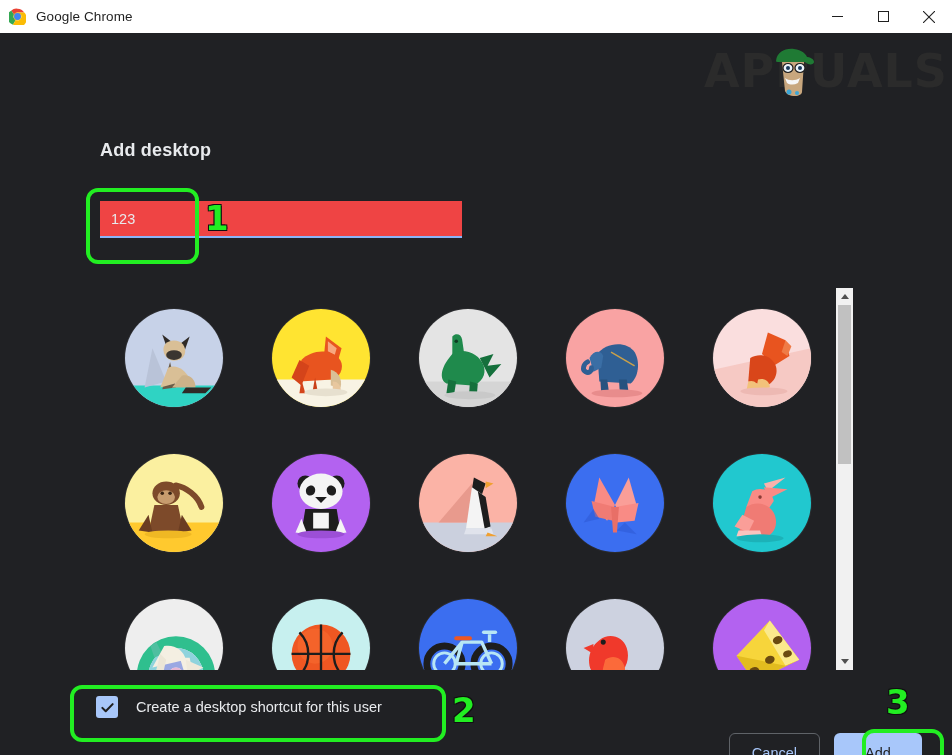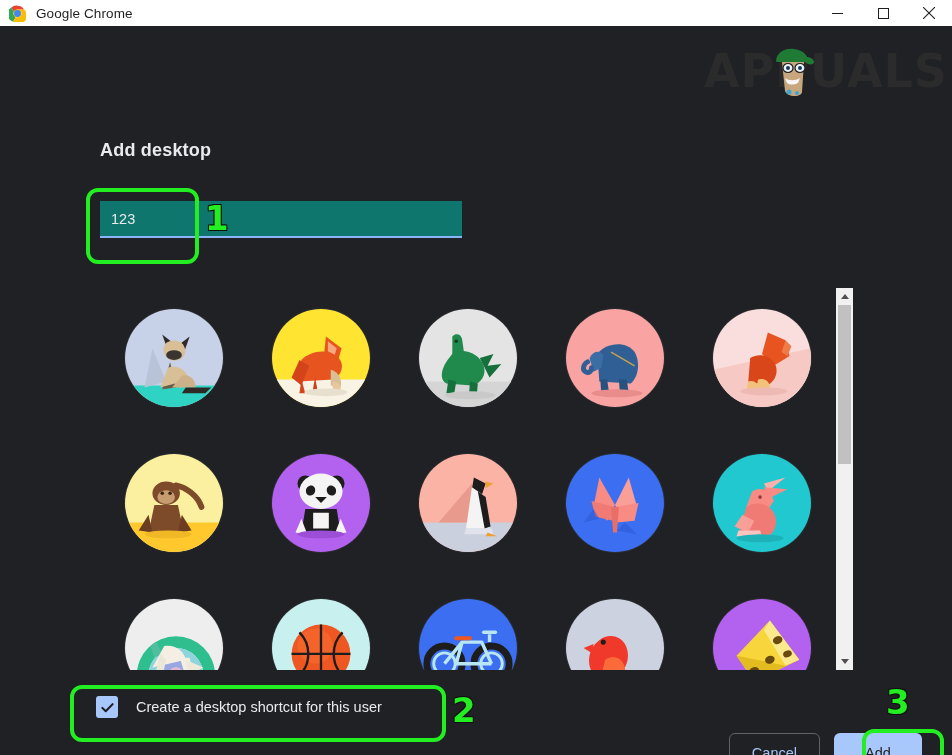--- a/index.html
+++ b/index.html
@@ -6,21 +6,21 @@
   html, body {
     width: 952px; height: 755px;
     background: #202124;
     font-family: "Liberation Sans", sans-serif;
     overflow: hidden;
   }
 
   
   .titlebar {
     position: absolute; left: 0; top: 0;
-    width: 952px; height: 26px;
+    width: 952px; height: 33px;
     background: #ffffff;
     display: flex; align-items: center;
   }
   .tb-left { display: flex; align-items: center; padding-left: 9px; gap: 10px; }
   .chrome-logo { width: 17px; height: 17px; position: relative; display:block; }
   .tb-title {
     font-size: 13.5px; color: #1f1f1f; letter-spacing: .1px;
     font-family: "Liberation Sans", sans-serif;
   }
   .tb-controls { margin-left: auto; display: flex; height: 33px; }
@@ -59,21 +59,21 @@
   .title {
     position: absolute; left: 100px; top: 107px;
     font-size: 18px; font-weight: bold; color: #e8eaed;
     letter-spacing: .2px;
   }
 
   
   .name-field {
     position: absolute; left: 100px; top: 168px;
     width: 362px; height: 37px;
-    background: #0f766e;
+    background: #ef4444;
     border-bottom: 2px solid #8ab4f8;
     display: flex; align-items: center;
     padding-left: 11px;
   }
   .name-field-text { font-size: 14.5px; color: #e8eaed; }
 
   
   .grid-wrap {
     position: absolute; left: 100px; top: 252px;
     width: 752px; height: 385px;

